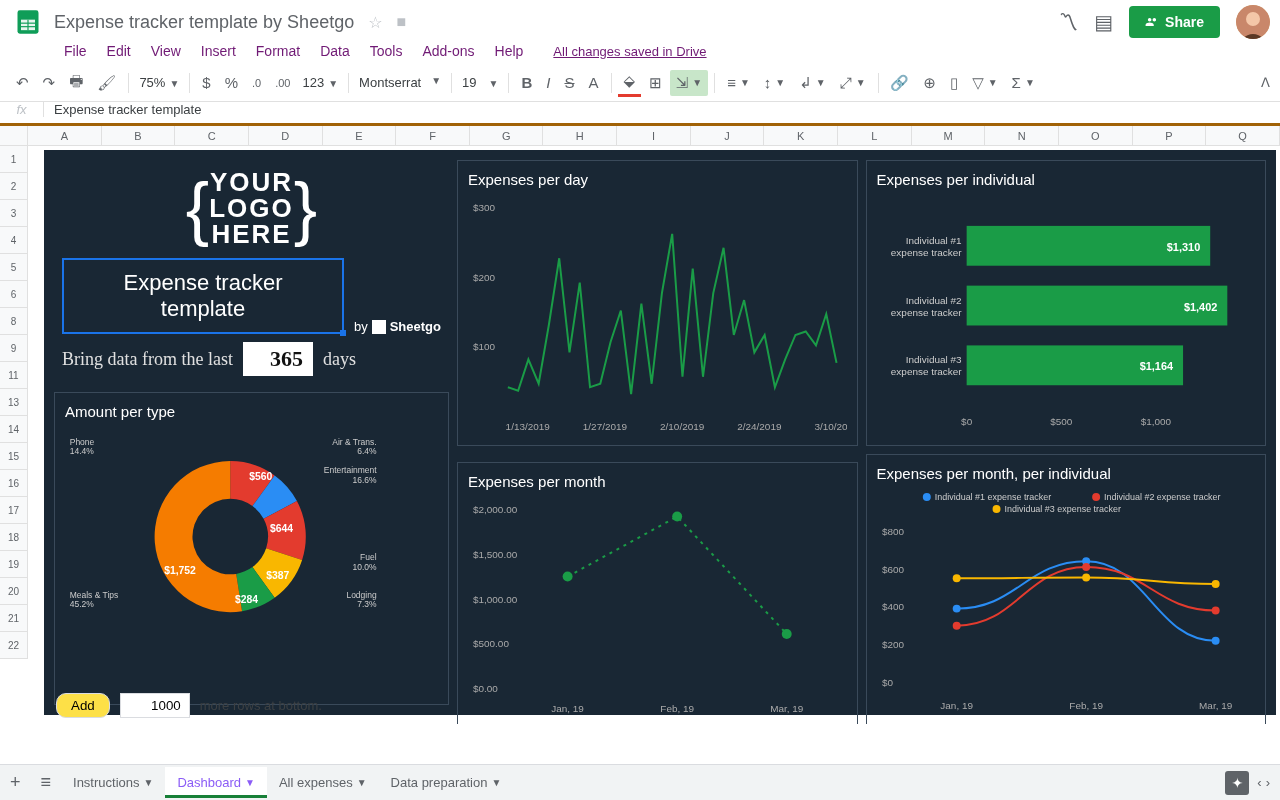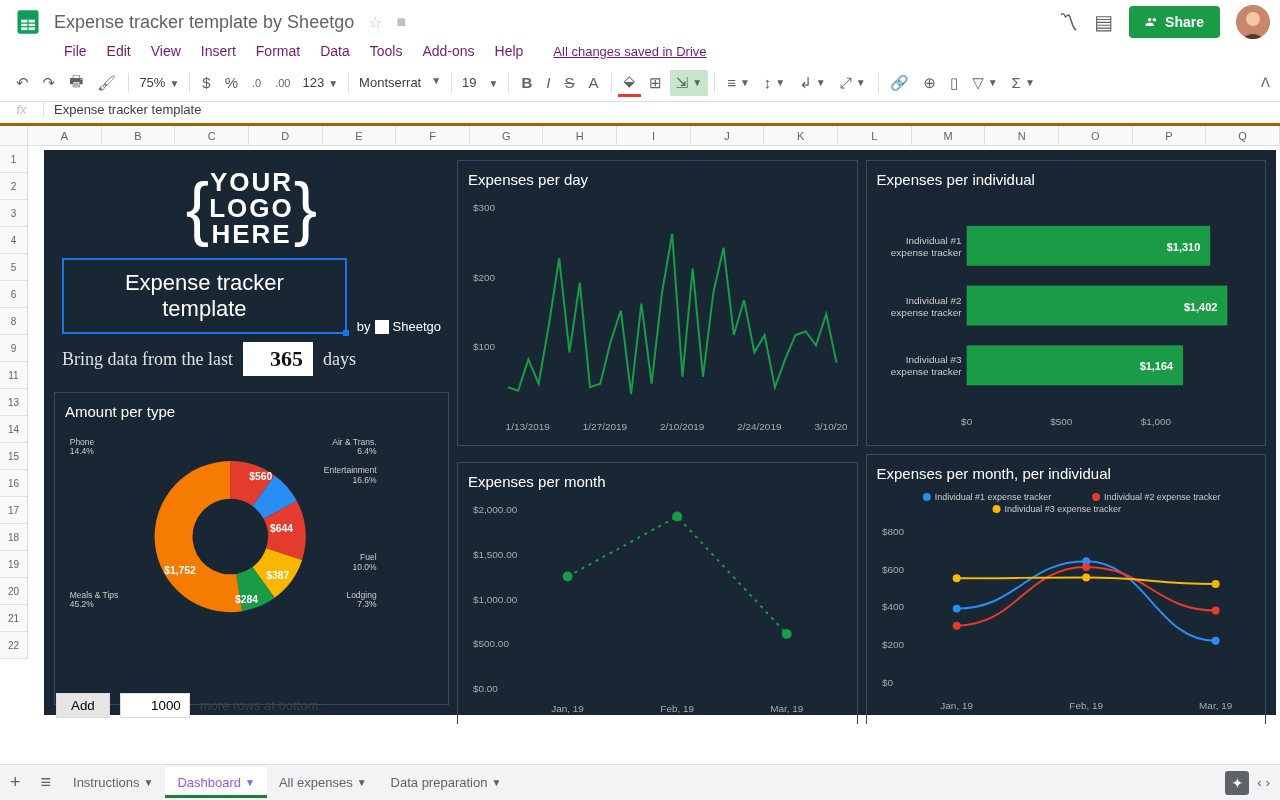--- a/index.html
+++ b/index.html
@@ -39,29 +39,29 @@
 .col-mid{flex:1;display:flex;flex-direction:column;gap:16px}
 .col-right{flex:1;display:flex;flex-direction:column;gap:8px}
 .card{border:1px solid #3a4a5a;padding:10px;color:#fff}
 .logo-card{border:none;padding:8px;text-align:center}
 .logo-text{font-family:Arial;font-size:26px;font-weight:700;letter-spacing:2px;color:#fff;line-height:1}
 .logo-braces{display:inline-flex;align-items:center}
 .brace{font-size:70px;font-weight:300;color:#fff}
 .title-box{border:2px solid #1a73e8;color:#fff;font-size:22px;padding:10px 14px;font-family:'Segoe UI',Arial;position:relative}
 .title-box::after{content:'';position:absolute;bottom:-4px;right:-4px;width:6px;height:6px;background:#1a73e8}
 .sheetgo{color:#fff;font-size:13px;display:flex;align-items:center;gap:4px;justify-content:flex-end;margin-top:4px}
-.sheetgo-logo{display:inline-flex;align-items:center;gap:4px;font-weight:400}
+.sheetgo-logo{display:inline-flex;align-items:center;gap:4px;font-weight:700}
 .days-row{color:#e0e0e0;font-family:'Comic Sans MS',cursive;font-size:18px;display:flex;align-items:center;gap:10px;margin-top:8px}
 .days-input{background:#fff;color:#111;font-size:22px;font-weight:700;padding:4px 10px;width:70px;text-align:right}
 .card-title{font-size:15px;color:#fff;margin-bottom:8px}
 .chart-svg{width:100%;display:block}
 .bar-labels{font-size:10px;fill:#ccc}
 .axis-text{font-size:10px;fill:#aaa}
 .bottom-rows{position:absolute;bottom:0;left:50px;display:flex;align-items:center;gap:10px;padding:6px;font-size:13px}
-.add-btn{border:1px solid #dadce0;background:#e5e5e5;padding:4px 14px;border-radius:0;cursor:pointer}
+.add-btn{border:1px solid #dadce0;background:#fde047;padding:4px 14px;border-radius:10px;cursor:pointer}
 .add-input{border:1px solid #dadce0;padding:4px 8px;width:70px;text-align:right}
 .tabs-bar{position:absolute;bottom:0;left:0;right:0;height:36px;background:#f1f3f4;display:flex;align-items:center;border-top:1px solid #dadce0}
 .tab-ctrl{padding:0 10px;color:#5f6368;font-size:18px;cursor:pointer}
 .tab{padding:8px 12px;font-size:13px;color:#5f6368;cursor:pointer;display:flex;align-items:center;gap:4px}
 .tab.active{background:#fff;color:#8b5cf6;box-shadow:inset 0 -3px 0 #188038;font-weight:500}
 .tab-drop{font-size:10px}
 .tabs-right{margin-left:auto;display:flex;align-items:center;gap:8px;padding-right:10px}
 .explore-btn{background:#5f6368;color:#fff;width:24px;height:24px;border-radius:3px;display:flex;align-items:center;justify-content:center;font-size:14px}
 .scroll-arrows{color:#5f6368;display:flex;gap:4px}
 .donut-label{font-size:11px;fill:#fff;font-weight:700}

